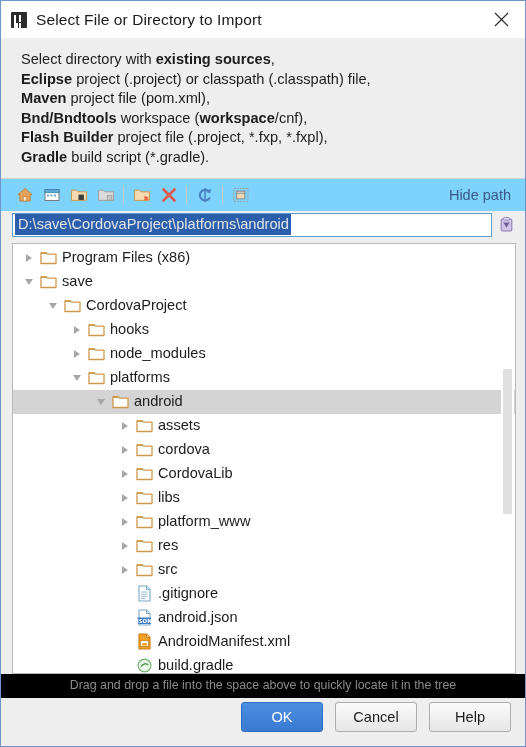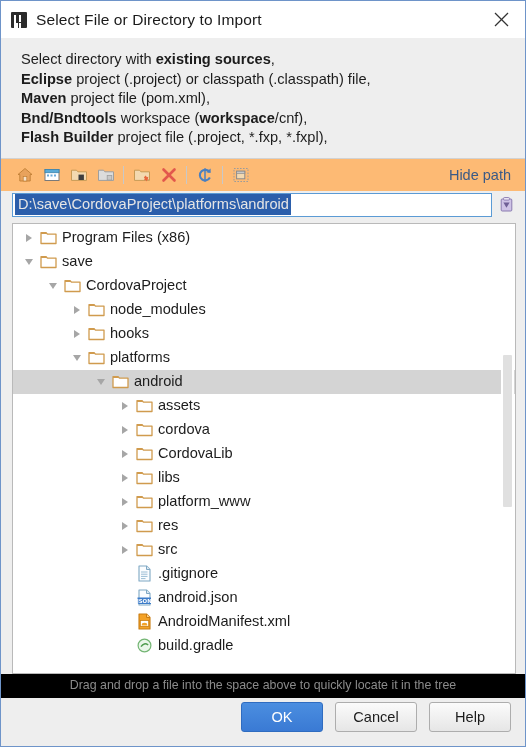--- a/index.html
+++ b/index.html
@@ -85,21 +85,21 @@
     color: #1c1c1c;
     line-height: 19.6px;
     background: #eeeeee;
   }
   .desc .b { font-weight: bold; }
 
   
   .toolbar-wrap {
     flex: 0 0 auto;
     border-top: 1px solid #d2d2d2;
-    background: #fdba74;
+    background: #7dd3fc;
     height: 32px;
     display: flex;
     align-items: center;
     padding: 0 8px 0 10px;
     position: relative;
   }
   .tb-group {
     display: flex;
     align-items: center;
   }
@@ -294,20 +294,21 @@
       </svg>
     </div>
   </div>
 
   <div class="desc" id="desc">
       <div><span>Select directory with </span><span class="b">existing sources</span><span>,</span></div>
       <div><span class="b">Eclipse</span><span> project (.project) or classpath (.classpath) file,</span></div>
       <div><span class="b">Maven</span><span> project file (pom.xml),</span></div>
       <div><span class="b">Bnd/Bndtools</span><span> workspace (</span><span class="b">workspace</span><span>/cnf),</span></div>
       <div><span class="b">Flash Builder</span><span> project file (.project, *.fxp, *.fxpl),</span></div>
+      <div><span class="b">Gradle</span><span> build script (*.gradle).</span></div>
     </div>
 
   <div class="toolbar-wrap">
     <div class="tb-group">
       <div class="tb-btn">
         <svg width="18" height="18" viewBox="0 0 18 18">
           <path d="M9 2.5 L16 8.5 L14.2 8.5 L14.2 15 L3.8 15 L3.8 8.5 L2 8.5 Z" fill="#e8a25c" stroke="#c07f35" stroke-width="0.9" stroke-linejoin="round"></path>
           <rect x="7.2" y="10.5" width="3.6" height="4.5" fill="#f7e2c8" stroke="#c07f35" stroke-width="0.7"></rect>
         </svg>
       </div>
@@ -436,34 +437,34 @@
           <div style="width: 56px; flex: 0 0 auto;"></div>
           <div class="arrow collapsed">
             <i></i>
           </div>
           <div class="icon-slot">
             <svg width="17" height="15" viewBox="0 0 17 15">
               <path d="M1 2.6 h5.1 l1.3 1.5 h8.6 v9.4 h-15 Z" fill="#ffffff" stroke="#d09b4e" stroke-width="1.3" stroke-linejoin="round"></path>
               <path d="M1 2.6 h5.1 l1.3 1.5 h-6.4 Z" fill="#d09b4e"></path>
             </svg>
           </div>
+          <div class="label">hooks</div>
+        </div>
+        <div class="row">
+          <div style="width: 56px; flex: 0 0 auto;"></div>
+          <div class="arrow collapsed">
+            <i></i>
+          </div>
+          <div class="icon-slot">
+            <svg width="17" height="15" viewBox="0 0 17 15">
+              <path d="M1 2.6 h5.1 l1.3 1.5 h8.6 v9.4 h-15 Z" fill="#ffffff" stroke="#d09b4e" stroke-width="1.3" stroke-linejoin="round"></path>
+              <path d="M1 2.6 h5.1 l1.3 1.5 h-6.4 Z" fill="#d09b4e"></path>
+            </svg>
+          </div>
           <div class="label">node_modules</div>
-        </div>
-        <div class="row">
-          <div style="width: 56px; flex: 0 0 auto;"></div>
-          <div class="arrow collapsed">
-            <i></i>
-          </div>
-          <div class="icon-slot">
-            <svg width="17" height="15" viewBox="0 0 17 15">
-              <path d="M1 2.6 h5.1 l1.3 1.5 h8.6 v9.4 h-15 Z" fill="#ffffff" stroke="#d09b4e" stroke-width="1.3" stroke-linejoin="round"></path>
-              <path d="M1 2.6 h5.1 l1.3 1.5 h-6.4 Z" fill="#d09b4e"></path>
-            </svg>
-          </div>
-          <div class="label">hooks</div>
         </div>
         <div class="row">
           <div style="width: 56px; flex: 0 0 auto;"></div>
           <div class="arrow expanded">
             <i></i>
           </div>
           <div class="icon-slot">
             <svg width="17" height="15" viewBox="0 0 17 15">
               <path d="M1 2.6 h5.1 l1.3 1.5 h8.6 v9.4 h-15 Z" fill="#ffffff" stroke="#d09b4e" stroke-width="1.3" stroke-linejoin="round"></path>
               <path d="M1 2.6 h5.1 l1.3 1.5 h-6.4 Z" fill="#d09b4e"></path>

